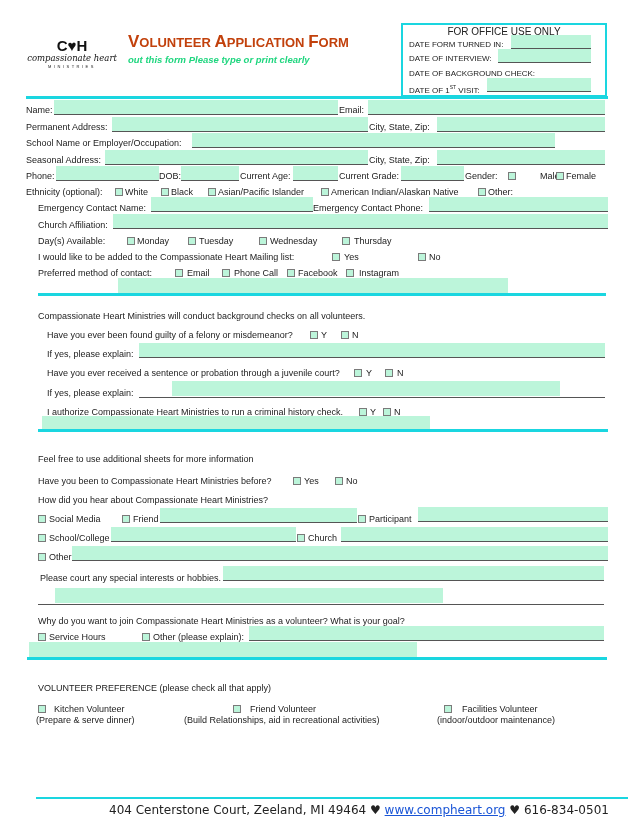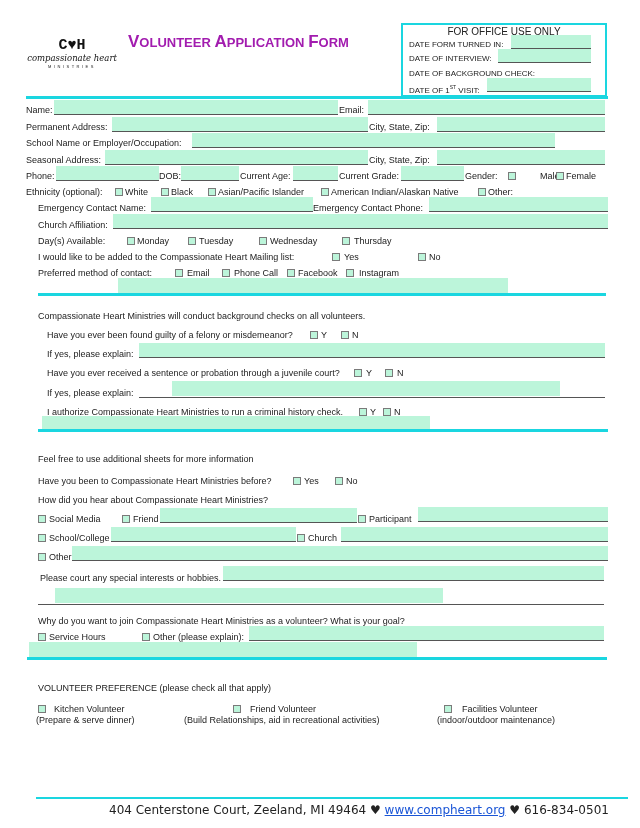--- a/index.html
+++ b/index.html
@@ -11,29 +11,30 @@
   .fld.nob { border-bottom: none; }
   .line { position: absolute; height: 1px; background: #555; }
   .cb { position: absolute; width: 8px; height: 8px; background: #bcf5da; border: 1px solid #7a7a7a; }
   .cyan { position: absolute; height: 3px; background: #1ad6e0; }
   .title-cap { font-size: 17px; }
 </style>
 </head>
 <body>
 
 <div class="abs" style="left:26px;top:38px;width:92px;height:40px;text-align:center;">
-  <div style="font-family:Liberation Mono, monospace;font-weight:bold;font-size:15px;color:#111;line-height:15px;">C♥H</div>
+  <div style="font-family:Liberation Sans, sans-serif;font-weight:bold;font-size:15px;color:#111;line-height:15px;">C♥H</div>
   <div style="font-family:'DejaVu Serif',serif;font-style:italic;font-size:8.5px;color:#111;line-height:11px;">compassionate heart</div>
   <div style="font-size:4px;letter-spacing:2.5px;color:#222;line-height:6px;">MINISTRIES</div>
 </div>
 
-<div class="abs" style="left:128px;top:32px;white-space:nowrap;color:#a21caf;font-weight:bold;font-size:13px;line-height:20px;">
+<div class="abs" style="left:128px;top:32px;white-space:nowrap;color:#c2410c;font-weight:bold;font-size:13px;line-height:20px;">
   <span class="title-cap">V</span><span>OLUNTEER </span><span class="title-cap">A</span><span>PPLICATION </span><span class="title-cap">F</span><span>ORM</span>
 </div>
 <div class="abs" style="left:128px;top:54px;color:#1fd67f;font-weight:bold;font-style:italic;font-size:9.5px;line-height:12px;white-space:nowrap;">
+  <div>out this form Please type or print clearly</div>
 </div>
 
 <div class="abs" style="left:401px;top:23px;width:206px;height:75px;border:2.5px solid #1ad6e0;border-bottom-width:3px;">
   <div style="position:absolute;left:0;right:0;top:1px;text-align:center;font-size:10px;color:#222;">FOR OFFICE USE ONLY</div>
   <div class="lbl" style="left:6px;top:14px;font-size:8px;">DATE FORM TURNED IN:</div>
   <div class="fld" style="left:108px;top:10px;width:80px;height:14px;"></div>
   <div class="lbl" style="left:6px;top:28px;font-size:8px;">DATE OF INTERVIEW:</div>
   <div class="fld" style="left:95px;top:24px;width:93px;height:14px;"></div>
   <div class="lbl" style="left:6px;top:43px;font-size:8px;">DATE OF BACKGROUND CHECK:</div>
   <div class="line" style="left:143px;top:53px;width:45px;"></div>

